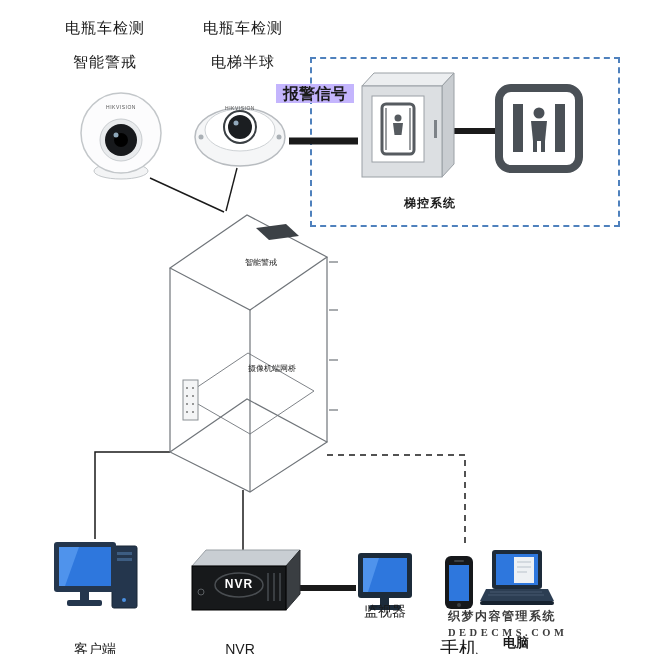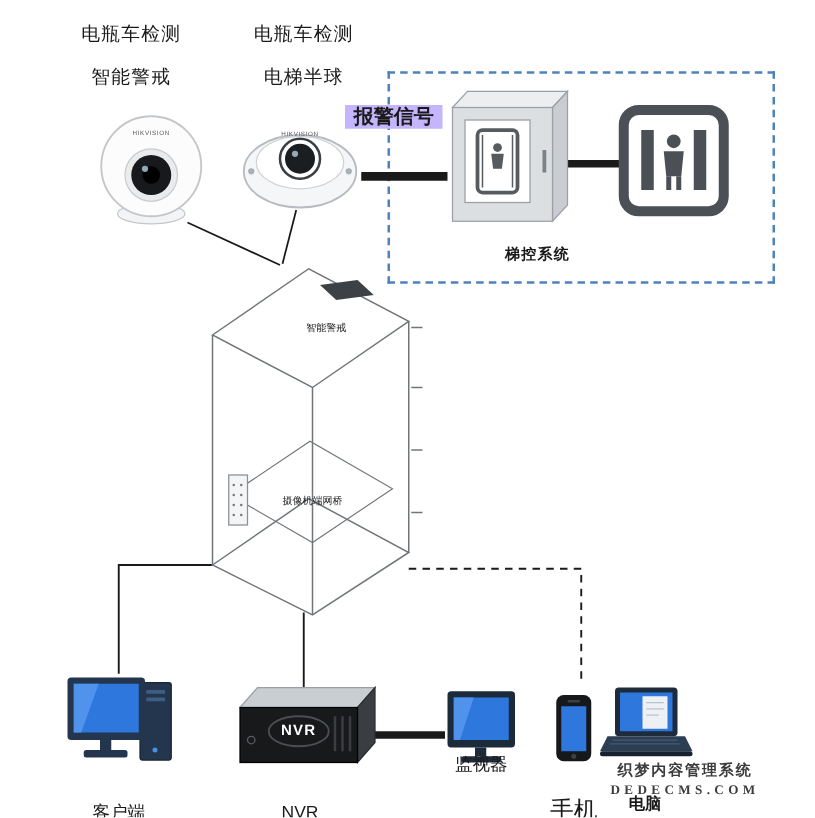--- a/index.html
+++ b/index.html
@@ -9,21 +9,21 @@
               border:2px dashed #4f81bd;z-index:0;}
   svg.art{position:absolute;left:0;top:0;z-index:1;}
   .lbl{position:absolute;z-index:2;color:#1a1a1a;text-align:center;line-height:1.2;}
   .cam-lbl{font-size:15px;font-weight:400;letter-spacing:1px;width:114px;}
   .alarm{left:276px;top:84px;width:78px;font-size:16px;font-weight:700;background:#c4b5fd;}
   .tikong{left:388px;top:196px;width:84px;font-size:12px;font-weight:600;letter-spacing:1px;}
   .bridge{font-size:8px;color:#222;}
   .dev-lbl{font-size:14px;margin-top:24px;}
   .nvr-front{left:219px;top:577px;width:40px;font-size:12px;font-weight:700;color:#fff;letter-spacing:1px;}
   .brand{font-size:5px;color:#555;letter-spacing:.5px;width:60px;}
-  .wm{position:absolute;right:4px;top:608px;width:200px;text-align:center;z-index:2;color:#3c3c3c;}
+  .wm{position:absolute;right:4px;top:608px;width:200px;text-align:left;z-index:2;color:#3c3c3c;}
   .wm .l1{font-size:12px;font-weight:700;letter-spacing:1.5px;}
   .wm .l2{font-size:10.5px;font-weight:700;letter-spacing:3.5px;margin-top:2px;font-family:Liberation Serif, serif;}
 </style>
 </head>
 <body>
 
 <div id="stage">
 
   <div class="dashed-box"></div>
 
@@ -159,21 +159,21 @@
   <div class="lbl cam-lbl" style="left:186px;top:19px;">电瓶车检测</div>
   <div class="lbl cam-lbl" style="left:186px;top:53px;">电梯半球</div>
 
   <div class="lbl brand" style="left:91px;top:104px;">HIKVISION</div>
   <div class="lbl brand" style="left:210px;top:105px;">HIKVISION</div>
 
   <div class="lbl alarm">报警信号</div>
   <div class="lbl tikong">梯控系统</div>
 
   <div class="lbl bridge" style="left:225px;top:258px;width:72px;">智能警戒</div>
-  <div class="lbl bridge" style="left:208px;top:364px;width:84px;margin-top:32px;">摄像机端网桥</div>
+  <div class="lbl bridge" style="left:230px;top:364px;width:84px;">摄像机端网桥</div>
 
   <div class="lbl nvr-front">NVR</div>
 
   <div class="lbl dev-lbl" style="left:58px;top:617px;width:74px;">客户端</div>
   <div class="lbl dev-lbl" style="left:216px;top:617px;width:48px;">NVR</div>
   <div class="lbl dev-lbl" style="left:356px;top:579px;width:58px;">监视器</div>
   <div class="lbl dev-lbl" style="left:440px;top:614px;width:38px;font-size:19px;">手机</div>
   <div class="lbl dev-lbl" style="left:492px;top:611px;width:48px;font-size:13px;font-weight:bold;">电脑</div>
 
   <div class="wm">

